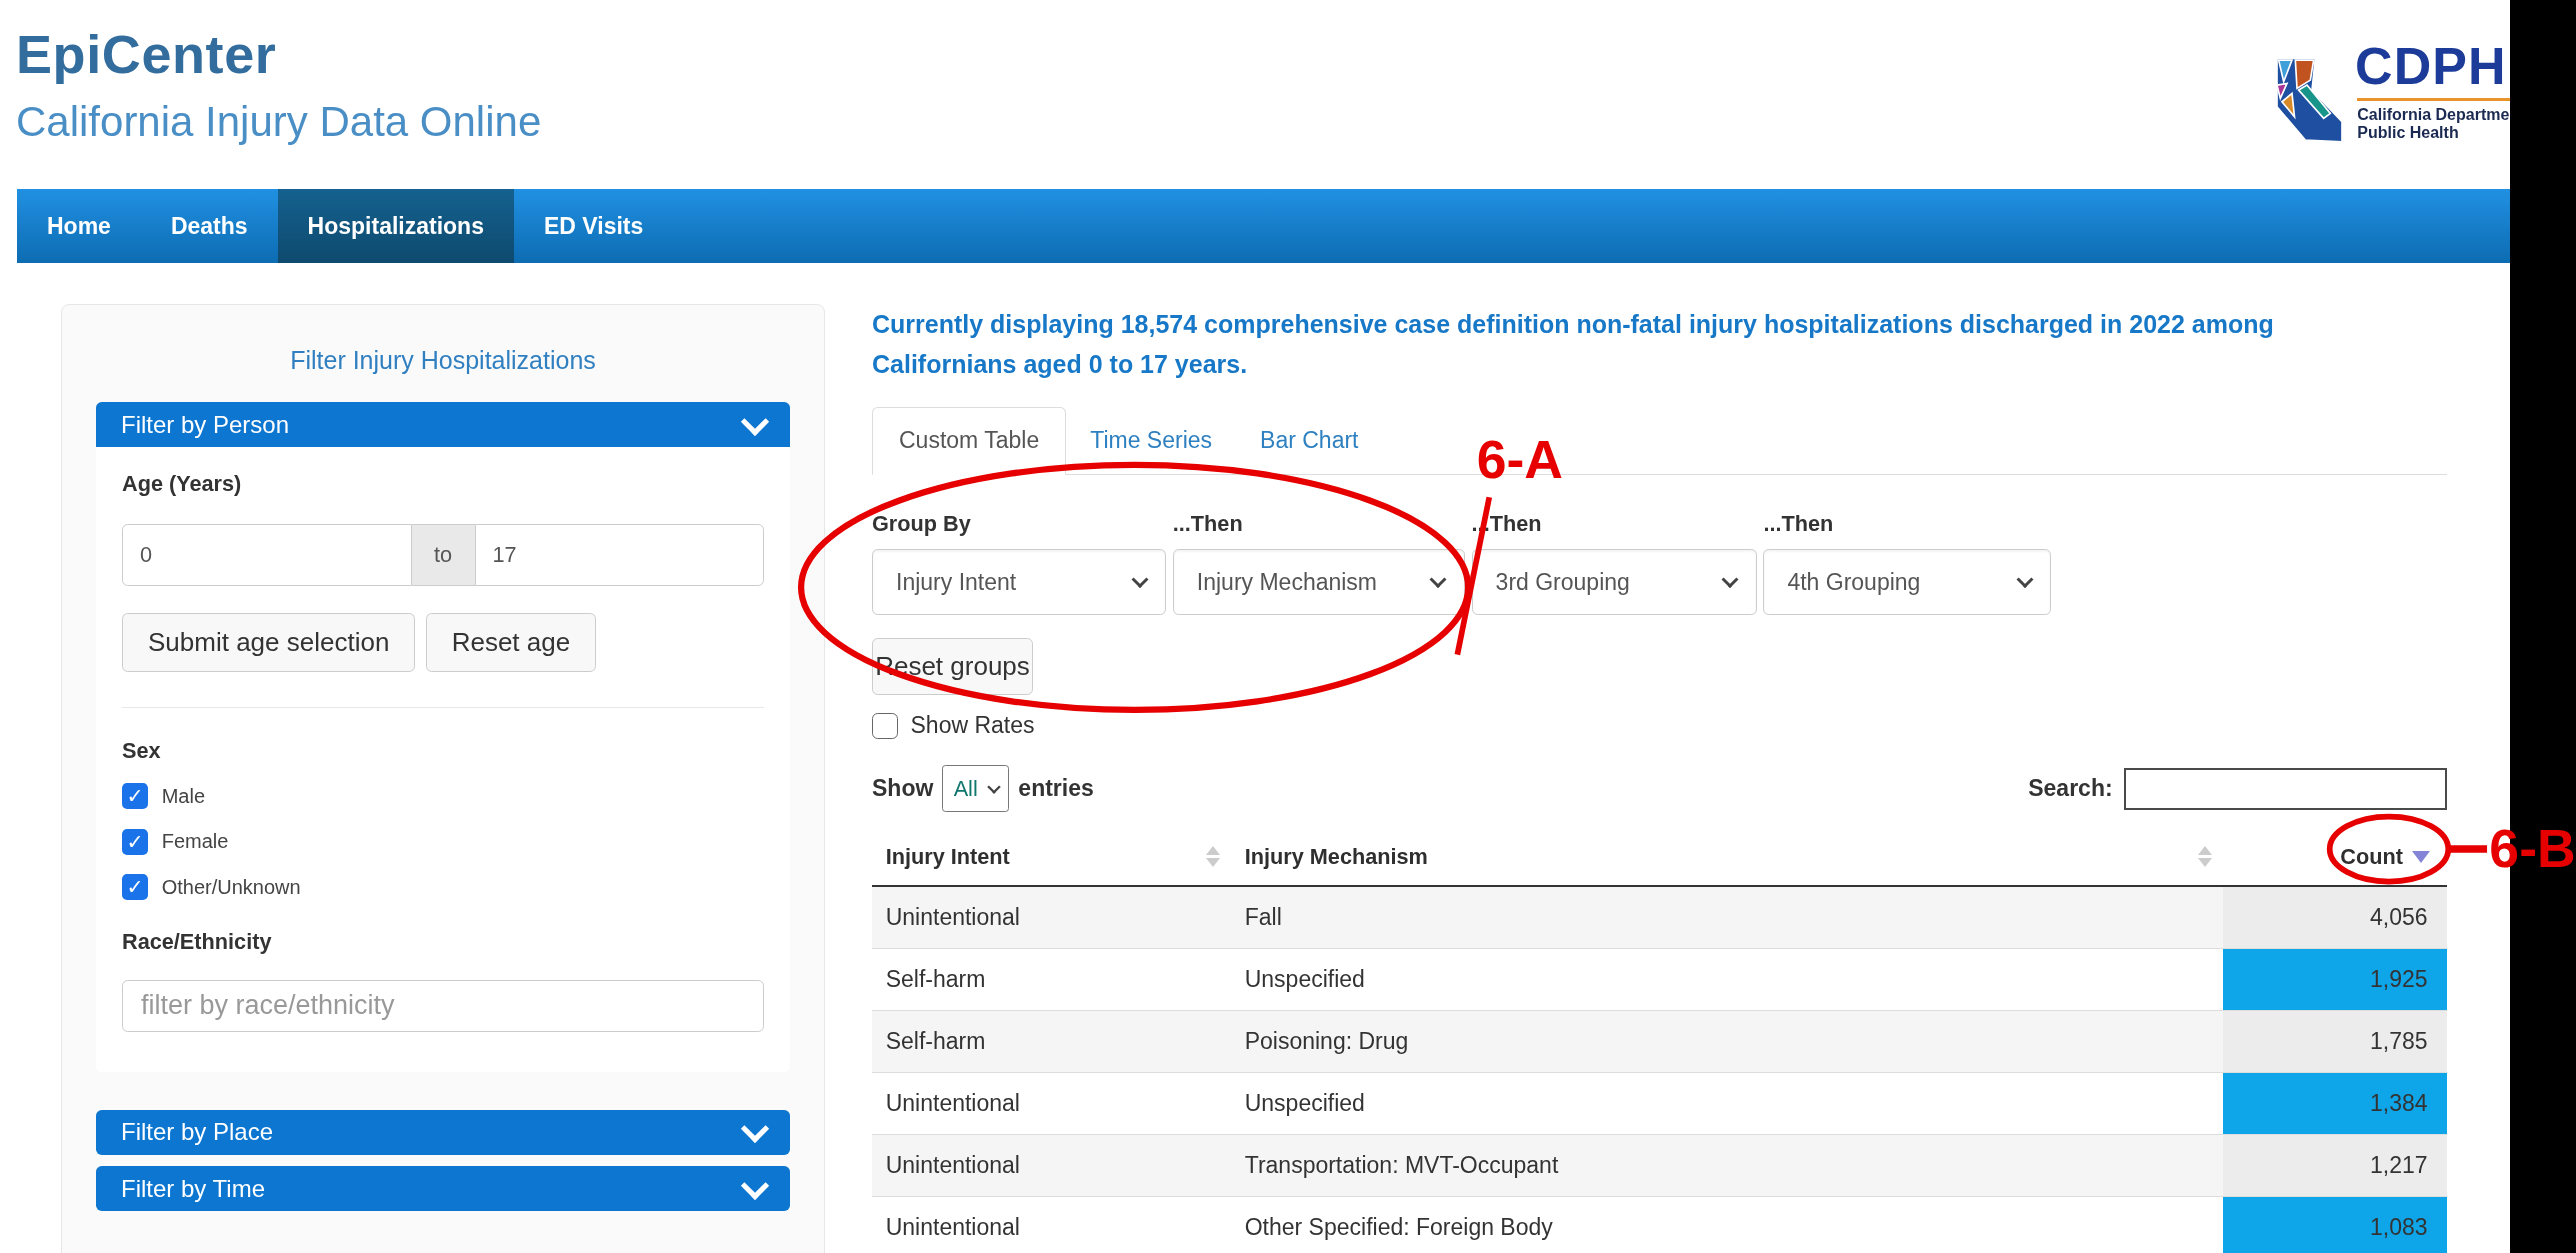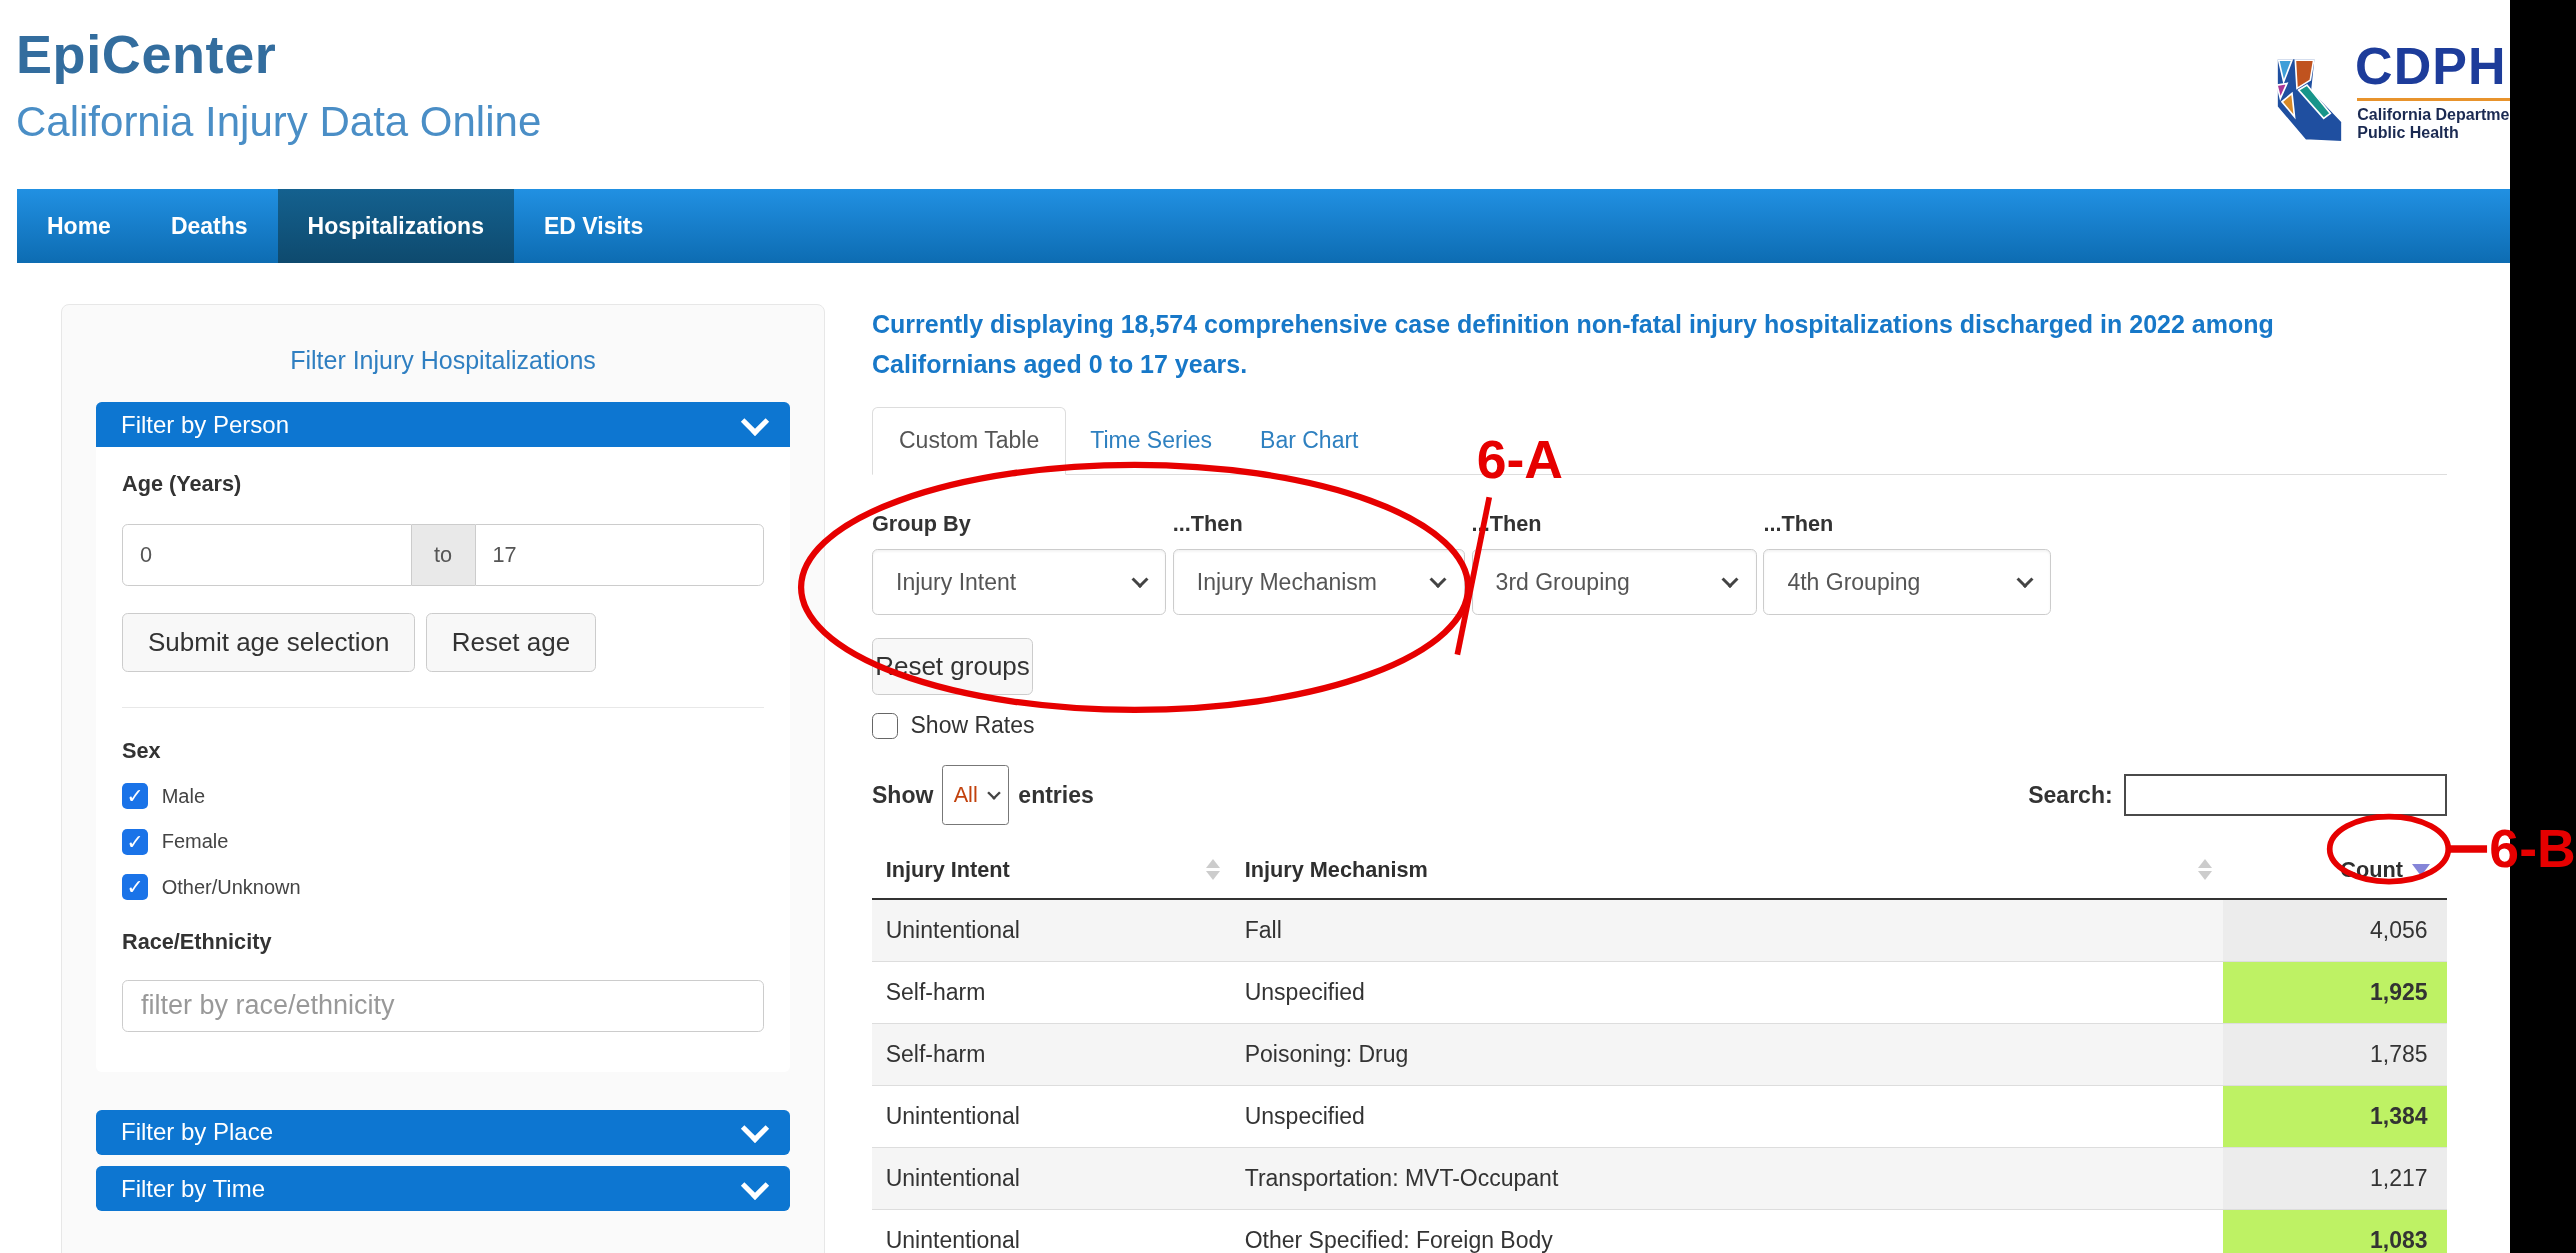--- a/index.html
+++ b/index.html
@@ -82,23 +82,23 @@
   .dchev{width:9px;height:9px;border-right:3.4px solid #444;border-bottom:3.4px solid #444;
          transform:rotate(45deg) translate(-1.7px,-1.7px);flex:none;}
   .reset-groups{margin-top:23px;width:161px;height:57px;padding:0;}
   .showrates{margin-top:17px;display:flex;align-items:center;}
   .chk-empty{width:26px;height:26px;border:1.7px solid #666;border-radius:5.7px;background:#fff;box-sizing:border-box;flex:none;}
   .showrates .clabel{margin-left:12.5px;font-size:23px;color:#333;}
 
   .controls{margin-top:26px;width:1575px;display:flex;align-items:center;justify-content:space-between;}
   .entries-zone{display:flex;align-items:center;}
   .entries-zone .etxt{font-size:23px;font-weight:bold;color:#333;}
-  .mini-select{margin:0 9px;width:67px;height:60px;border:1.1px solid #777;border-radius:3.4px;
+  .mini-select{margin:0 9px;width:67px;height:47px;border:1.1px solid #777;border-radius:3.4px;
                display:flex;align-items:center;justify-content:space-between;padding:0 8px 0 10.3px;
-               font-size:21.7px;color:#c2410c;cursor:pointer;box-sizing:border-box;background:#fff;}
+               font-size:21.7px;color:#0f766e;cursor:pointer;box-sizing:border-box;background:#fff;}
   .mini-select .dchev{transform:scale(0.8) rotate(45deg) translate(-1.7px,-1.7px);}
   .search-zone{display:flex;align-items:center;}
   .search-zone .slabel{font-size:23px;font-weight:bold;color:#333;margin-right:11.4px;}
   .search-input{width:323px;height:42px;border:2.3px solid #4a4a4a;outline:none;font-size:21.7px;padding:0 10.3px;
                 font-family:"Liberation Sans","DejaVu Sans",sans-serif;box-sizing:border-box;}
 
   
   .dtable{margin-top:16px;width:1575px;border-collapse:collapse;table-layout:fixed;}
   .dtable th{border-bottom:2.9px solid #333;height:57px;font-size:21.7px;font-weight:bold;color:#2f2f2f;
              text-align:left;padding:0;}
@@ -110,21 +110,21 @@
   .sort-both{display:flex;flex-direction:column;align-items:center;}
   .tri-sorted{border-left:9px solid transparent;border-right:9px solid transparent;
               border-top:12.5px solid #8585d8;margin-left:9px;}
   .th-count{display:flex;align-items:center;justify-content:flex-end;padding-right:17px;cursor:pointer;}
   .dtable td{height:61px;font-size:23px;color:#333;border-top:1.1px solid #ddd;padding:0 0 0 13.7px;
              overflow:hidden;white-space:nowrap;}
   .dtable tr.odd td{background:#f5f5f5;}
   .dtable tr.even td{background:#fff;}
   .dtable td.count{text-align:right;padding-right:19.4px;}
   .dtable tr.odd td.count{background:#ececec;}
-  .dtable tr.even td.count{background:#bef264;font-weight:bold;}
+  .dtable tr.even td.count{background:#0ea5e9;}
   .dtable tr:last-child td{border-bottom:1.1px solid #ddd;}
 
   
   .black-strip{position:absolute;left:2510px;top:0;width:66px;height:1254px;background:#000;z-index:60;}
   .overlay{position:absolute;left:0;top:0;width:2576px;height:1254px;z-index:70;pointer-events:none;}
   .overlay ellipse,.overlay line{fill:none;stroke:#e60000;}
   .overlay text{fill:#e60000;font-weight:bold;font-size:94px;font-family:"Liberation Sans","DejaVu Sans",sans-serif;}
 </style>
 </head>
 <body>

